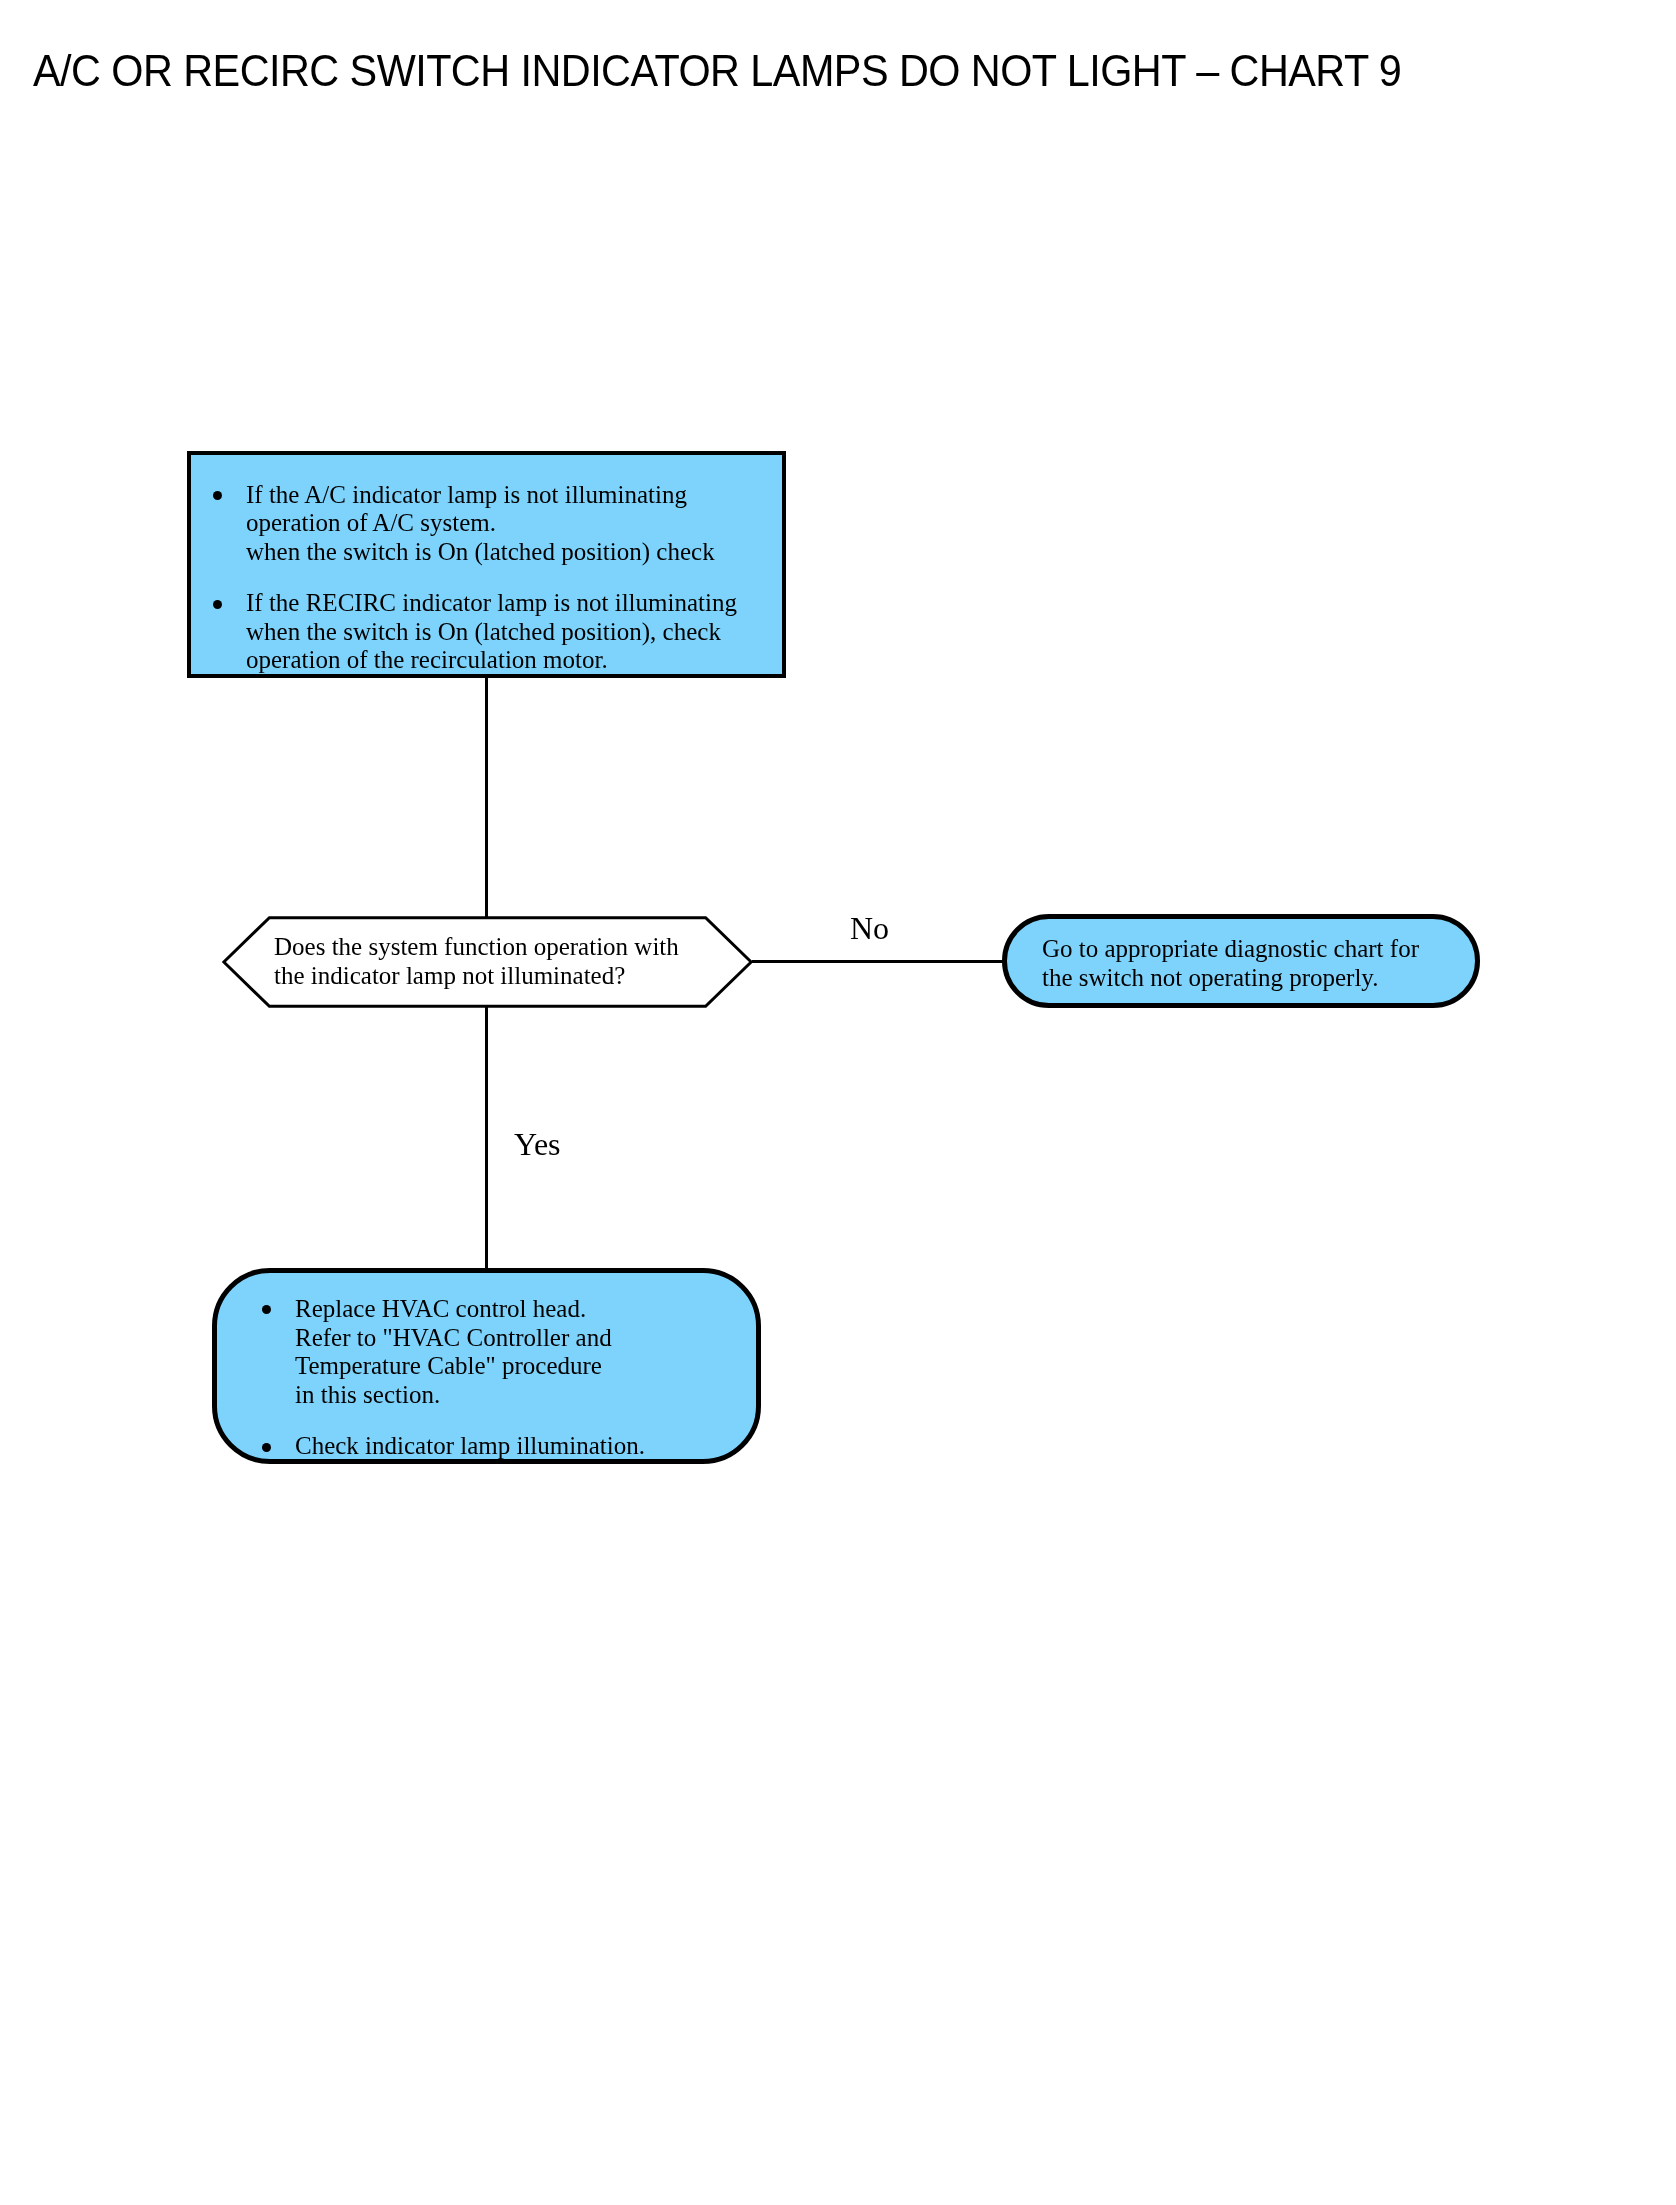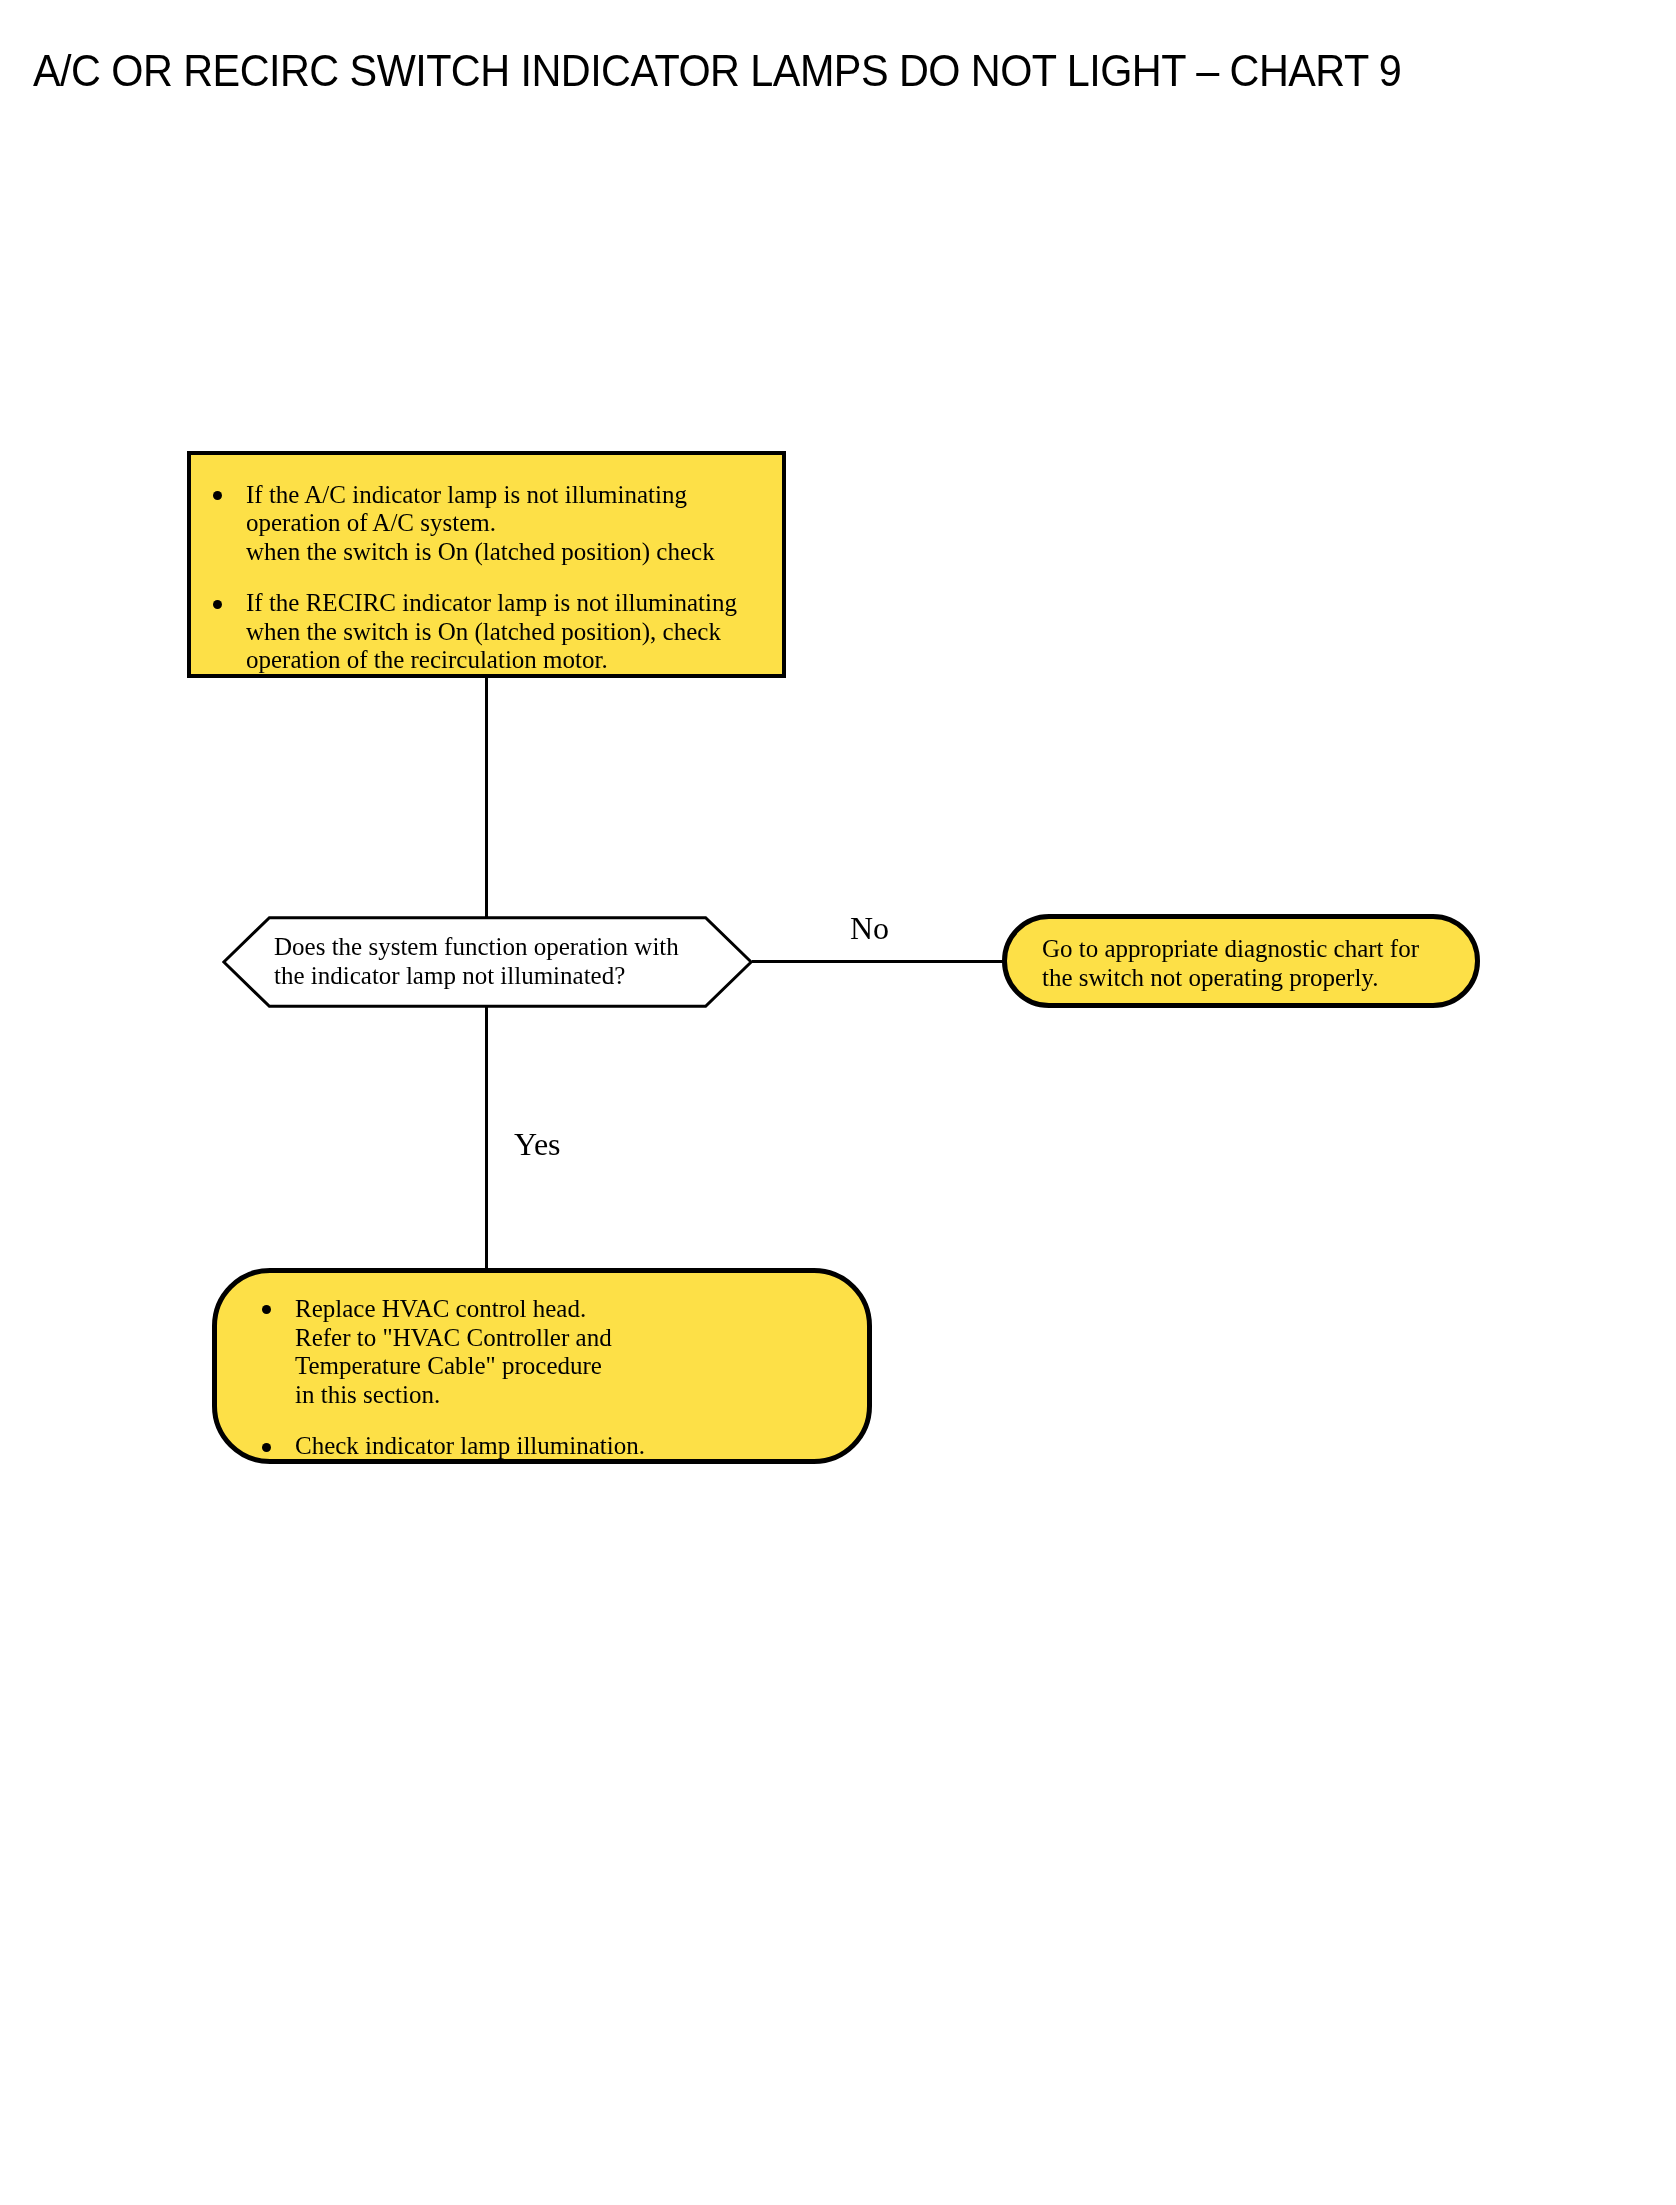--- a/index.html
+++ b/index.html
@@ -38,21 +38,21 @@
     position: absolute;
     left: 0;
     top: 0;
     width: 1676px;
     height: 2205px;
   }
 
   .node {
     position: absolute;
     box-sizing: border-box;
-    background: #fde047;
+    background: #7dd3fc;
   }
 
   
   .rect-node {
     border: 4.3px solid #000;
   }
 
   
   .round-node {
     border: 5.5px solid #000;
@@ -168,21 +168,21 @@
   <div class="node round-node" style="left:1002px; top:914px; width:478px; height:94px; border-radius:47px;">
     <div class="node-text" style="margin:16px 0 8px 35px;">
       <span class="bullet-line">Go to appropriate diagnostic chart for</span>
       <span class="bullet-line">the switch not operating properly.</span>
     </div>
   </div>
 
   <div class="vline" style="left:485px; top:1007px; height:263px;"></div>
   <div class="edge-label" style="left:514px; top:1131px;">Yes</div>
 
-  <div class="node round-node" style="left:212px; top:1268px; width:660px; height:196px; border-radius:58px;">
+  <div class="node round-node" style="left:212px; top:1268px; width:549px; height:196px; border-radius:58px;">
     <div class="node-text" style="margin:22px 0 0 39px;">
       <ul class="bullets">
         <li>
           <span class="dot"></span>
           <span class="bullet-line">Replace HVAC control head.</span>
           <span class="bullet-line">Refer to "HVAC Controller and</span>
           <span class="bullet-line">Temperature Cable" procedure</span>
           <span class="bullet-line">in this section.</span>
         </li>
         <li>

